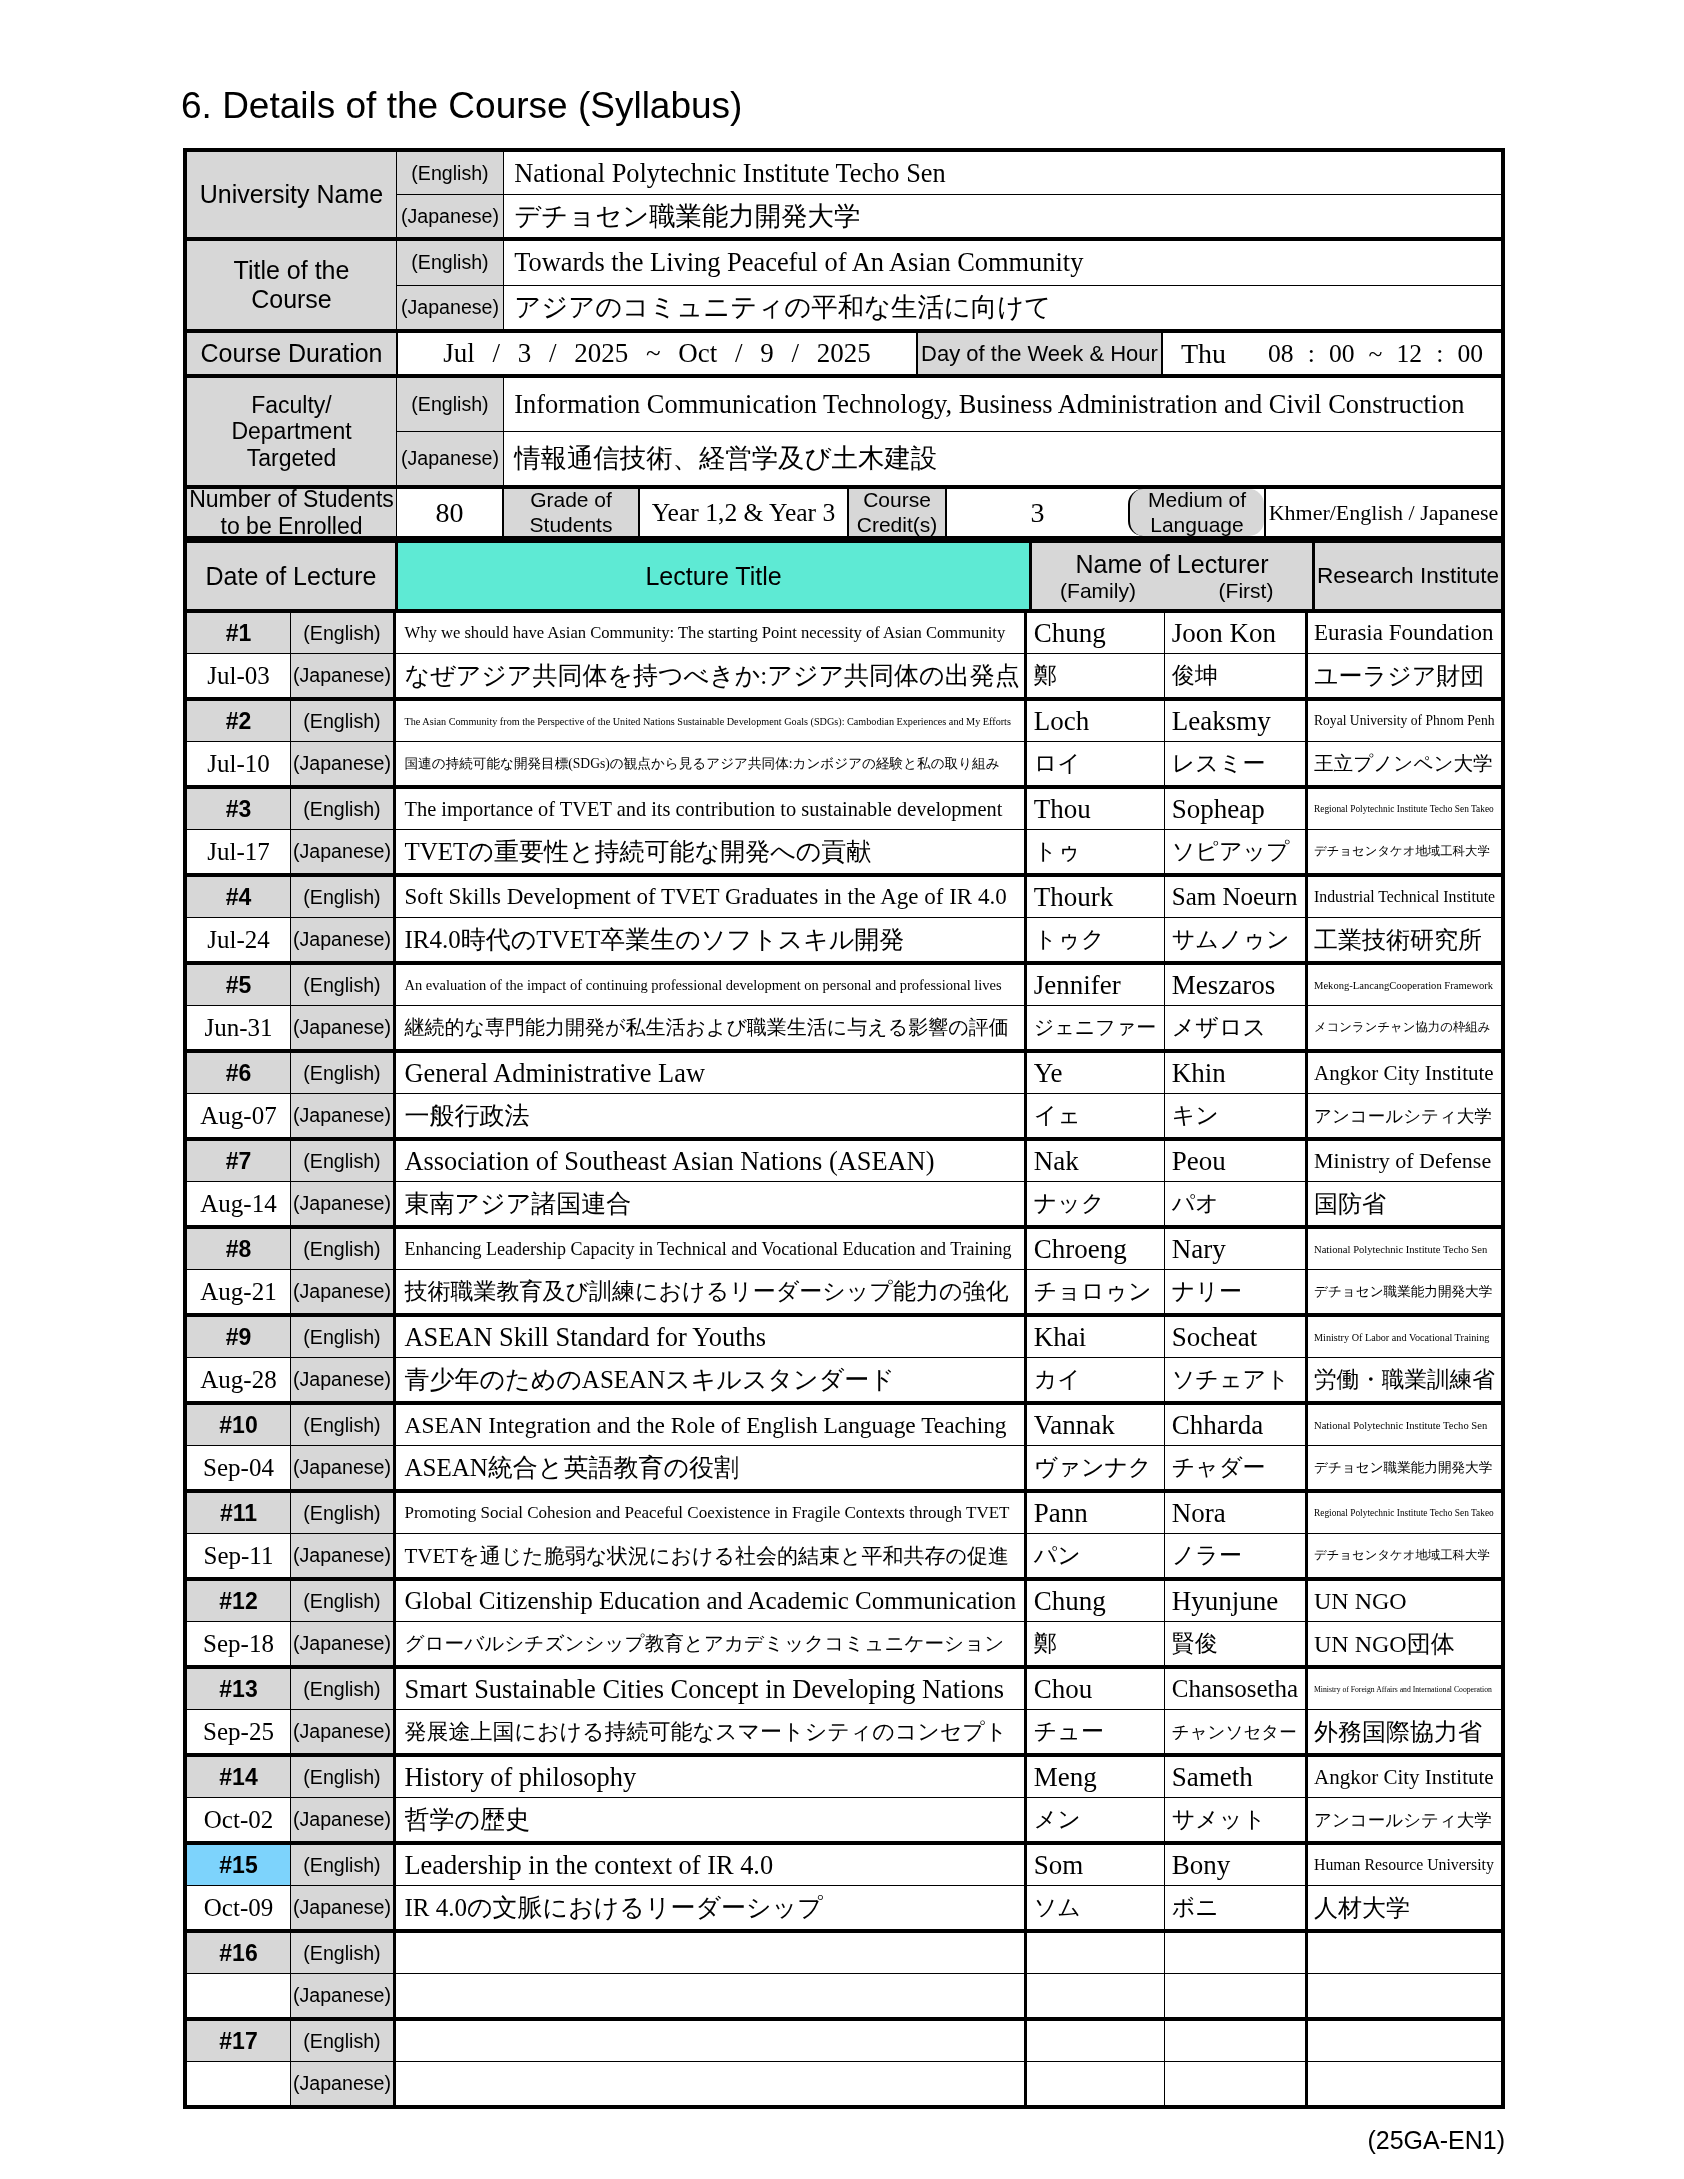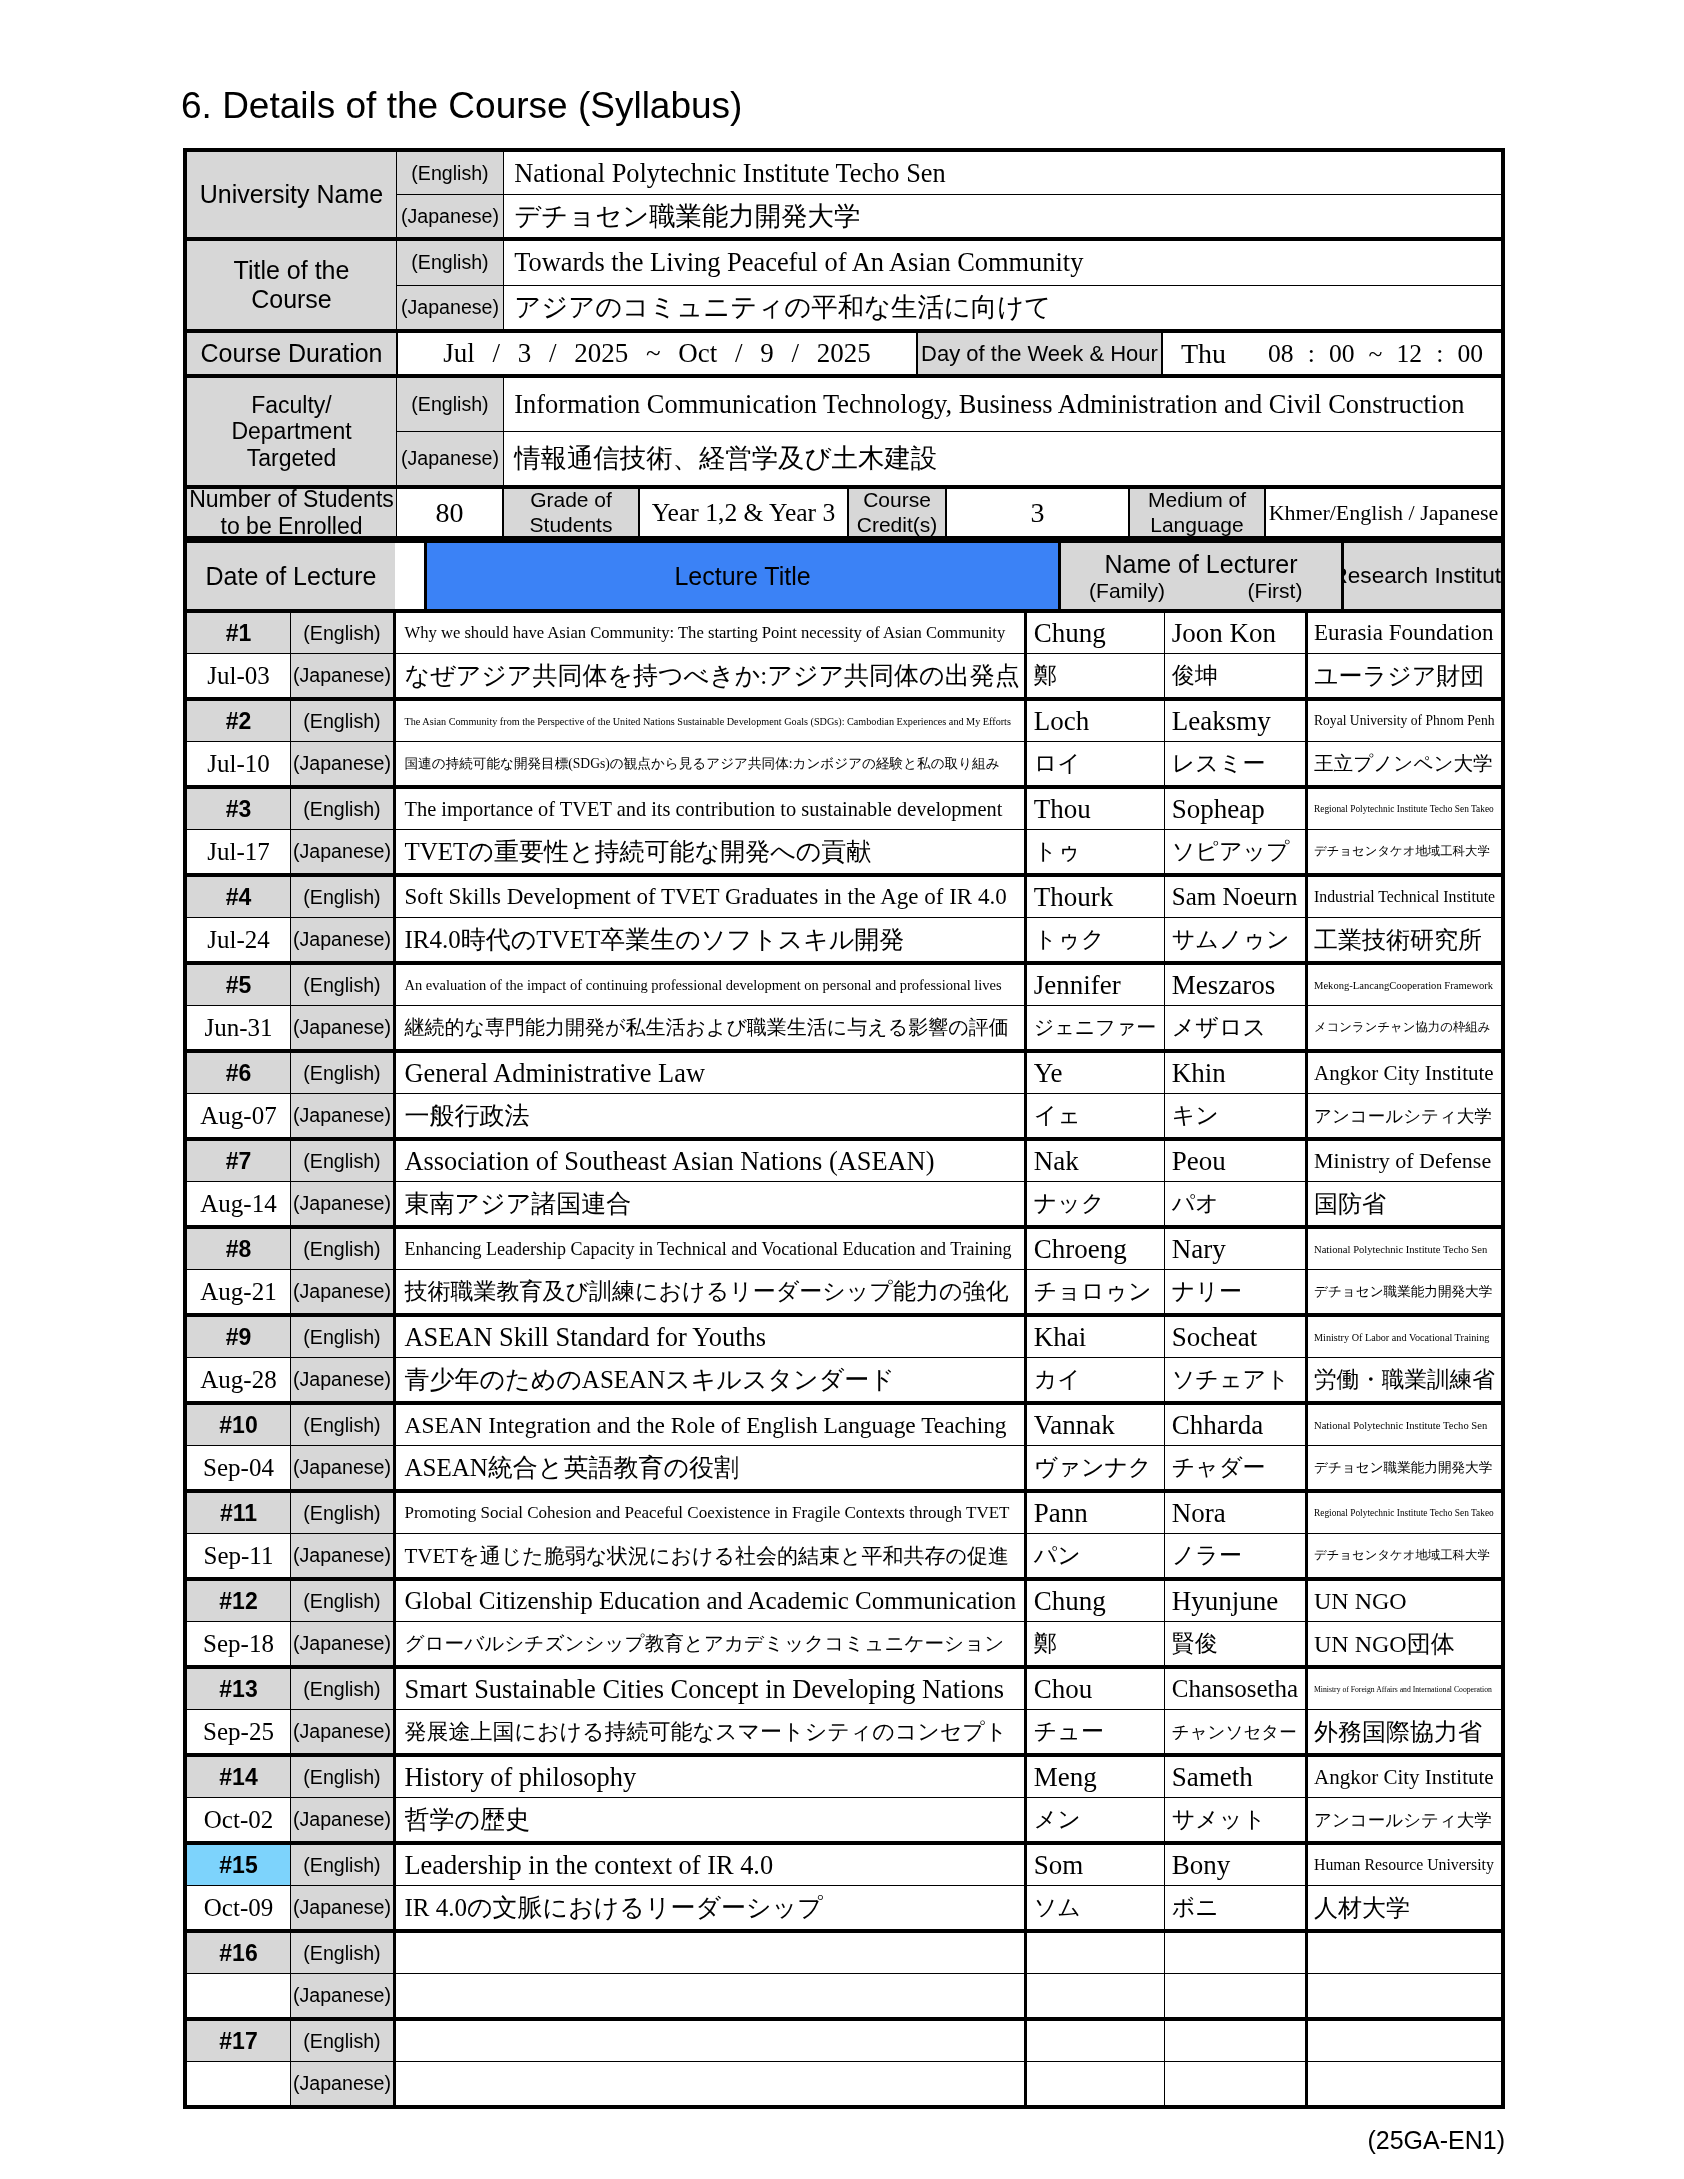--- a/index.html
+++ b/index.html
@@ -35,21 +35,21 @@
   .d-time{flex:1;display:flex;align-items:center;justify-content:center;gap:42px;border-left:2.6px solid #000;overflow:hidden;}
   .d-day{font-size:28px;}
   .d-hours{font-size:25.6px;word-spacing:7.7px;}
 
   .s-cell{display:flex;align-items:center;justify-content:center;box-sizing:border-box;overflow:hidden;}
   .s-80{flex:0 0 106px;border-left:1.7px solid #000;font-size:28px;}
   .s-gl{flex:0 0 136px;border-left:2.6px solid #000;font-size:21px;}
   .s-gv{flex:0 0 209px;border-left:2.6px solid #000;font-size:25.6px;}
   .s-cl{flex:0 0 98px;border-left:2.6px solid #000;font-size:21px;}
   .s-cv{flex:0 0 183px;border-left:2.6px solid #000;font-size:28px;}
-  .s-ml{flex:0 0 136px;border-left:2.6px solid #000;font-size:21px;}
+  .s-ml{flex:0 0 136px;border-left:2.6px solid #000;font-size:21px;border-radius:15px;}
   .s-mv{flex:1;border-left:2.6px solid #000;font-size:24px;}
 
   
   .ltable{position:absolute;left:183px;top:539px;width:1322px;border:4.3px solid #000;box-sizing:border-box;background:#fff;}
   .lheader{display:flex;height:66px;box-sizing:border-box;}
   .hcell{display:flex;align-items:center;justify-content:center;font-size:25px;overflow:hidden;}
   .h-date{flex:0 0 208px;}
   .h-title{flex:0 0 631px;border-left:3.4px solid #000;}
   .h-lect{flex:0 0 280px;border-left:3.4px solid #000;display:flex;flex-direction:column;justify-content:center;align-items:stretch;padding-top:1.7px;}
   .h-lect .top{text-align:center;font-size:25px;}
@@ -150,21 +150,21 @@
       <div class="s-cell s-ml sans gray pre" style="background-color: rgb(215, 215, 215);">Medium of
 Language</div>
       <div class="s-cell s-mv serif fit" style="font-size: 22px;">Khmer/English / Japanese</div>
     </div>
 
   </div>
 
   <div class="ltable">
     <div class="lheader">
       <div class="hcell h-date sans gray" style="background-color: rgb(215, 215, 215);">Date of Lecture</div>
-      <div class="hcell h-title sans gray" style="background-color: #3b82f6; margin-left: 29px;">Lecture Title</div>
+      <div class="hcell h-title sans gray" style="background-color: #5eead4;">Lecture Title</div>
       <div class="h-lect sans gray" style="background-color: rgb(215, 215, 215);">
         <div class="top">Name of Lecturer</div>
         <div class="h-sub">
           <span>(Family)</span>
           <span>(First)</span>
         </div>
       </div>
       <div class="hcell h-inst sans gray fit" style="background-color: rgb(215, 215, 215); font-size: 22.6px;">Research Institute</div>
     </div>
     <div id="lecture-rows">

